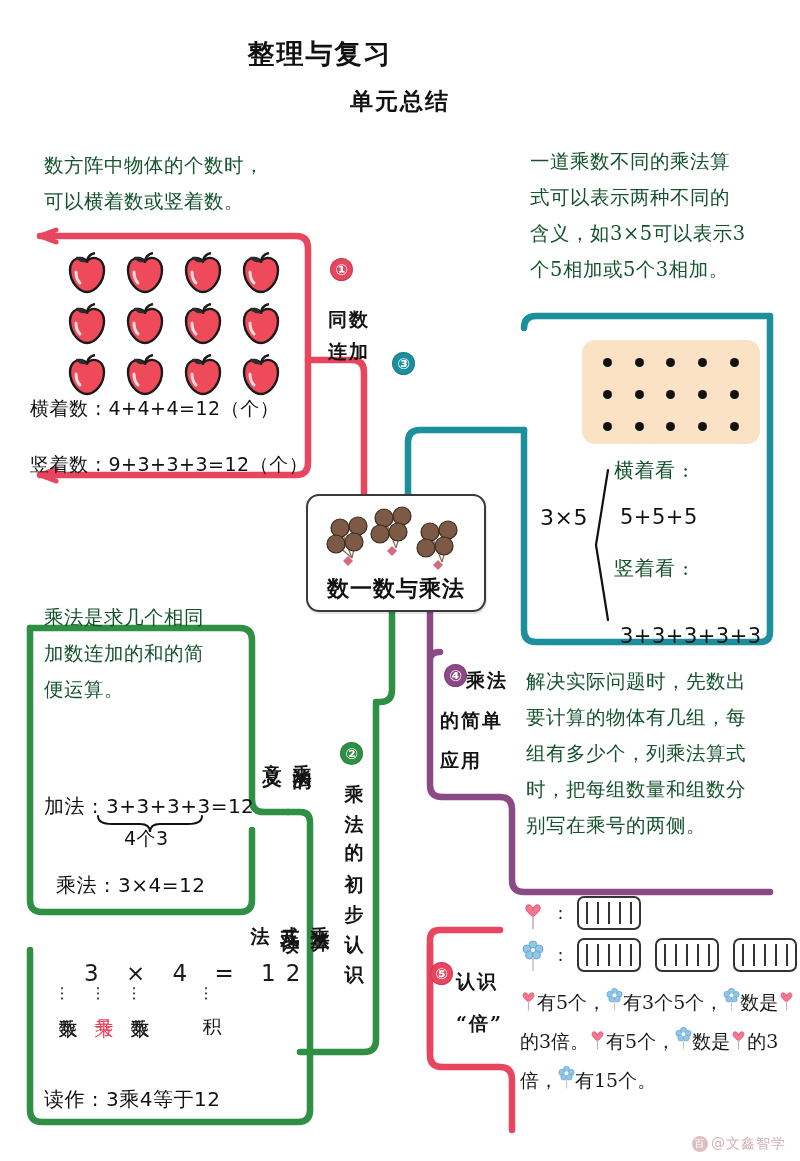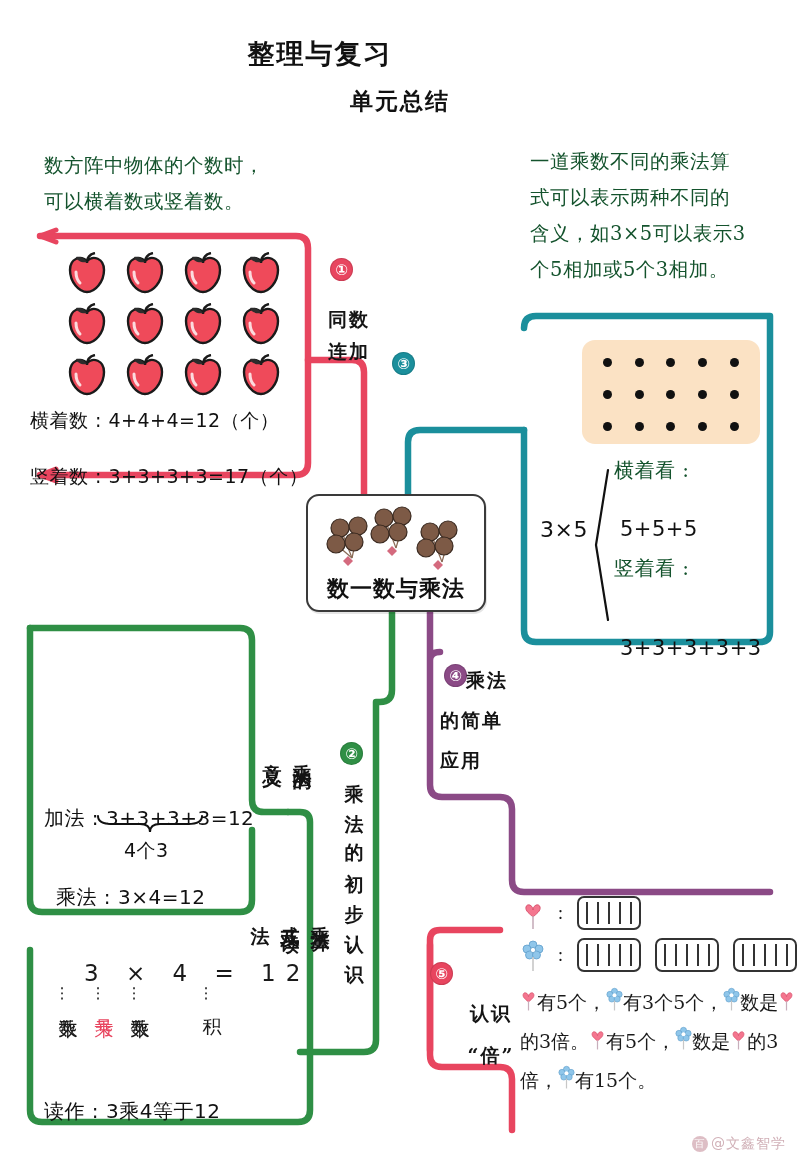--- a/index.html
+++ b/index.html
@@ -30,21 +30,21 @@
   .para{
     position:absolute;
     font-family:"DejaVu Serif","Liberation Serif",serif;
     font-size:19.5px;line-height:36px;color:#14532d;
     letter-spacing:0.5px;
     white-space:pre-wrap;
   }
   .mono-eq{
     position:absolute;
     font-family:"DejaVu Sans","Liberation Sans",sans-serif;
-    font-size:19px;color:#111;letter-spacing:0.5px;margin-top:12px;
+    font-size:19px;color:#111;letter-spacing:0.5px;
   }
 
   
   .vlabel{
     position:absolute;
     writing-mode:vertical-rl;
     text-orientation:upright;
     font-family:"DejaVu Serif","Liberation Serif",serif;
     font-size:19px;line-height:30px;letter-spacing:4px;
     color:#141414;font-weight:600;
@@ -255,21 +255,21 @@
             <path d="M21 9c-6-6-17-3-17 9 0 12 9 22 17 22s17-10 17-22c0-12-11-15-17-9z" fill="#ef4a5a" stroke="#1a1a1a" stroke-width="2.4"></path>
             <path d="M21 11c0-6 3-9 8-10" fill="none" stroke="#1a1a1a" stroke-width="2.4"></path>
             <path d="M21 10c-3-5-8-6-11-5 1 4 6 6 11 5z" fill="#2c2c2c"></path>
             <path d="M10 20c0 5 2 9 4 11" fill="none" stroke="#fff" stroke-width="3" stroke-linecap="round" opacity=".8"></path>
           </g>
         </svg>
     </div>
   </div>
 
   <div class="mono-eq" style="left:30px;top:396px;">横着数 : 4+4+4=12（个）</div>
-  <div class="mono-eq" style="left:30px;top:452px;">竖着数 : 3+3+3+3=17（个）</div>
+  <div class="mono-eq" style="left:30px;top:452px;">竖着数 : 9+3+3+3=12（个）</div>
 
   <div class="num" style="left:330px;top:258px;background:#e8455f;">①</div>
   <div class="hlabel" style="left:328px;top:303px;width:56px;white-space:pre-line;">同数
 连加</div>
 
   <div class="para" style="left:530px;top:144px;width:260px;">一道乘数不同的乘法算
 式可以表示两种不同的
 含义，如3×5可以表示3
 个5相加或5个3相加。</div>
 
@@ -335,20 +335,23 @@
         <circle cx="122" cy="36" r="9" fill="#7d5a46" stroke="#3b2a20" stroke-width="1.2"></circle>
         <circle cx="140" cy="34" r="9" fill="#7d5a46" stroke="#3b2a20" stroke-width="1.2"></circle>
         <circle cx="118" cy="52" r="9" fill="#7d5a46" stroke="#3b2a20" stroke-width="1.2"></circle>
         <circle cx="136" cy="50" r="9" fill="#7d5a46" stroke="#3b2a20" stroke-width="1.2"></circle>
         <path d="M130 64 l5 5 l-5 5 l-5 -5 z" fill="#d46a7e"></path>
       </g>
     </svg>
     <div class="caption">数一数与乘法</div>
   </div>
 
+  <div class="para" style="left:44px;top:600px;width:240px;">乘法是求几个相同
+加数连加的和的简
+便运算。</div>
 
   <div class="num" style="left:340px;top:742px;background:#2f8f45;">②</div>
   <div class="vlabel" style="left:340px;top:768px;height:270px;">乘
 法
 的
 初
 步
 认
 识</div>
 
@@ -380,23 +383,28 @@
     </div>
   </div>
 
   <div class="mono-eq" style="left:44px;top:1086px;font-size:20px;">读作 : 3乘4等于12</div>
 
   <div class="num" style="left:444px;top:664px;background:#8b4a86;">④</div>
   <div class="hlabel" style="left:440px;top:660px;width:78px;white-space:pre-line;line-height:40px;text-indent:26px;">乘法
 的简单
 应用</div>
 
+  <div class="para" style="left:526px;top:664px;width:268px;">解决实际问题时，先数出
+要计算的物体有几组，每
+组有多少个，列乘法算式
+时，把每组数量和组数分
+别写在乘号的两侧。</div>
 
   <div class="num" style="left:430px;top:962px;background:#e8455f;">⑤</div>
-  <div class="hlabel" style="left:456px;top:992px;width:70px;white-space:pre-line;line-height:42px;text-align:center;">认识
+  <div class="hlabel" style="left:456px;top:960px;width:70px;white-space:pre-line;line-height:42px;">认识
 “倍”</div>
 
   <div class="tallyrow" style="left:522px;top:896px;">
     <svg width="22" height="34" viewBox="0 0 22 34">
       <path d="M11 14 C11 9 5 7 4 11 C3 15 8 18 11 21 C14 18 19 15 18 11 C17 7 11 9 11 14 z" fill="#f4768f" stroke="#d9546f" stroke-width="1"></path>
       <line x1="11" y1="20" x2="11" y2="33" stroke="#c7aebb" stroke-width="1.6"></line>
     </svg>
     <span style="font-size:18px;">:</span>
     <span class="tally">
       <i style="left:7px;"></i>

